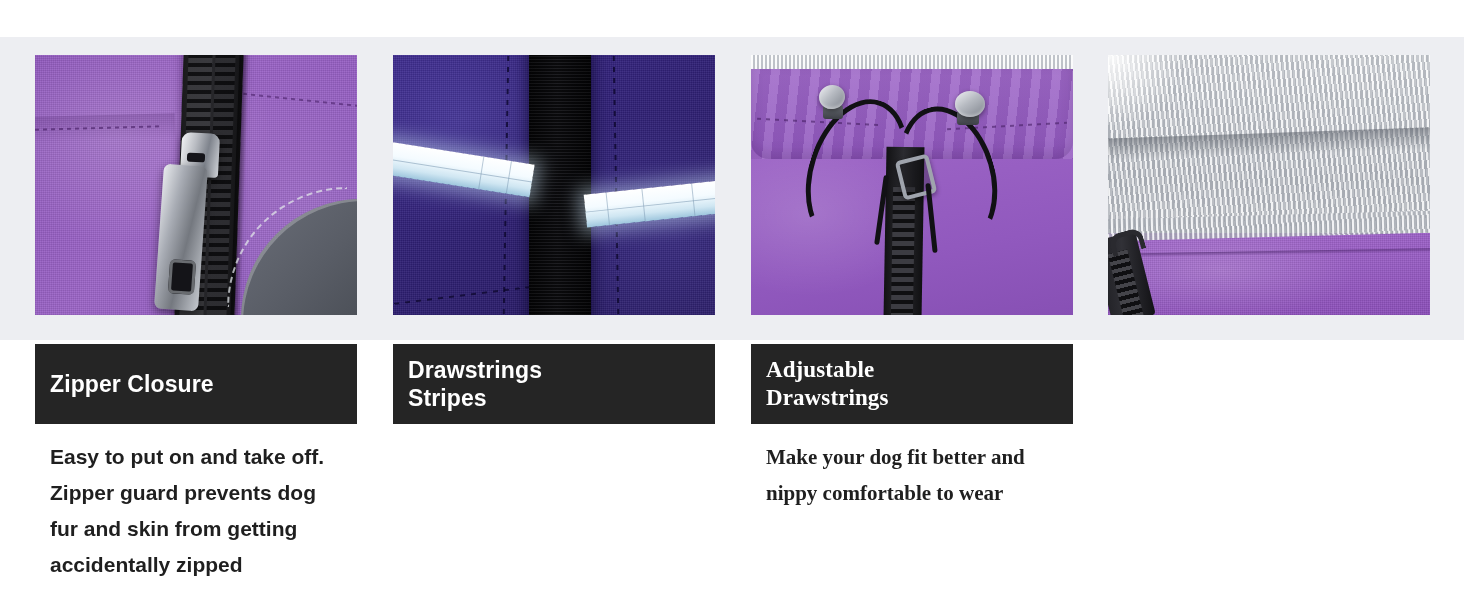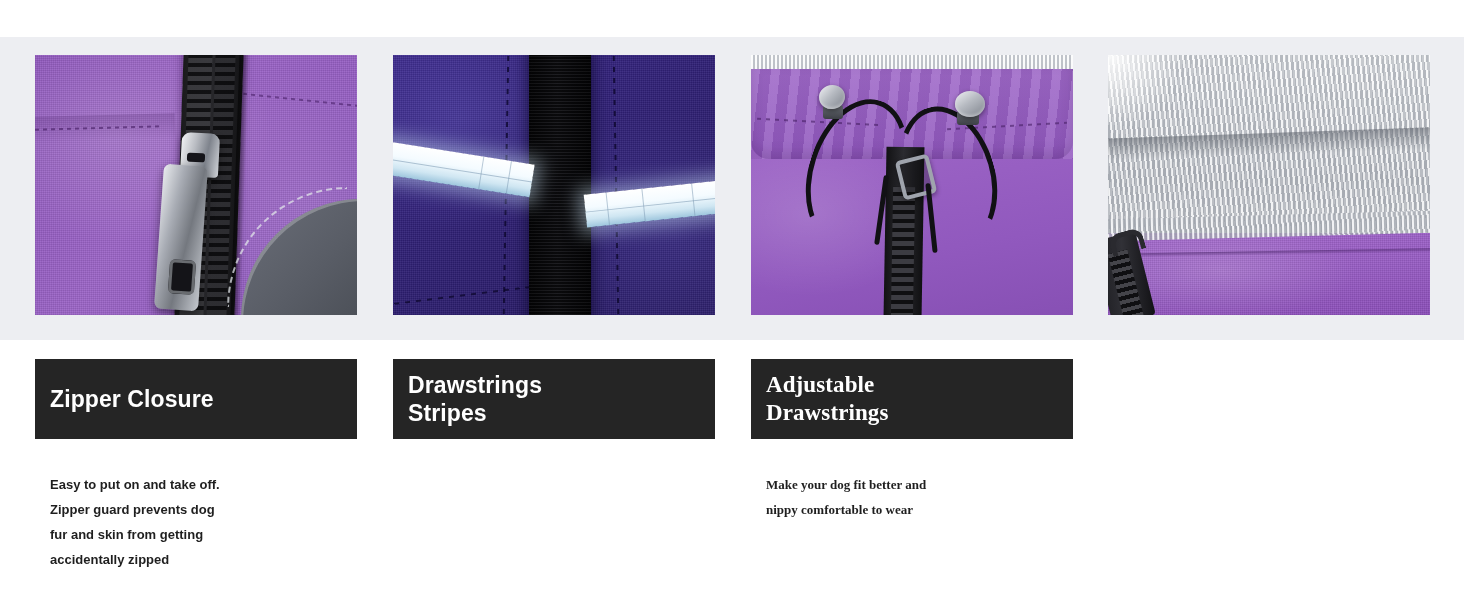--- a/index.html
+++ b/index.html
@@ -333,21 +333,21 @@
     border: 5px solid #2a2a2f;
     border-radius: 12px 12px 0 0;
     border-bottom: none;
     transform: rotate(-16deg);
   }
 
   
   .features {
     position: absolute;
     left: 0;
-    top: 359px;
+    top: 344px;
     width: 1464px;
     height: 237px;
   }
 
   .feature {
     position: absolute;
     top: 0;
     width: 322px;
   }
   .feature.f1 { left: 35px; }
@@ -367,26 +367,26 @@
   .title-text {
     color: #ffffff;
     font-size: 23px;
     font-weight: bold;
     line-height: 28px;
     letter-spacing: .1px;
     white-space: pre-line;
   }
 
   .desc {
-    margin-top: 33px;
+    margin-top: 15px;
     padding-left: 15px;
     color: #1f1f1f;
-    font-size: 13px;
+    font-size: 21px;
     font-weight: bold;
-    line-height: 25px;
+    line-height: 36px;
     white-space: pre-line;
     max-width: 312px;
   }
 </style>
 </head>
 <body>
 
 <div class="page">
 
   <div class="photo-band"></div>

